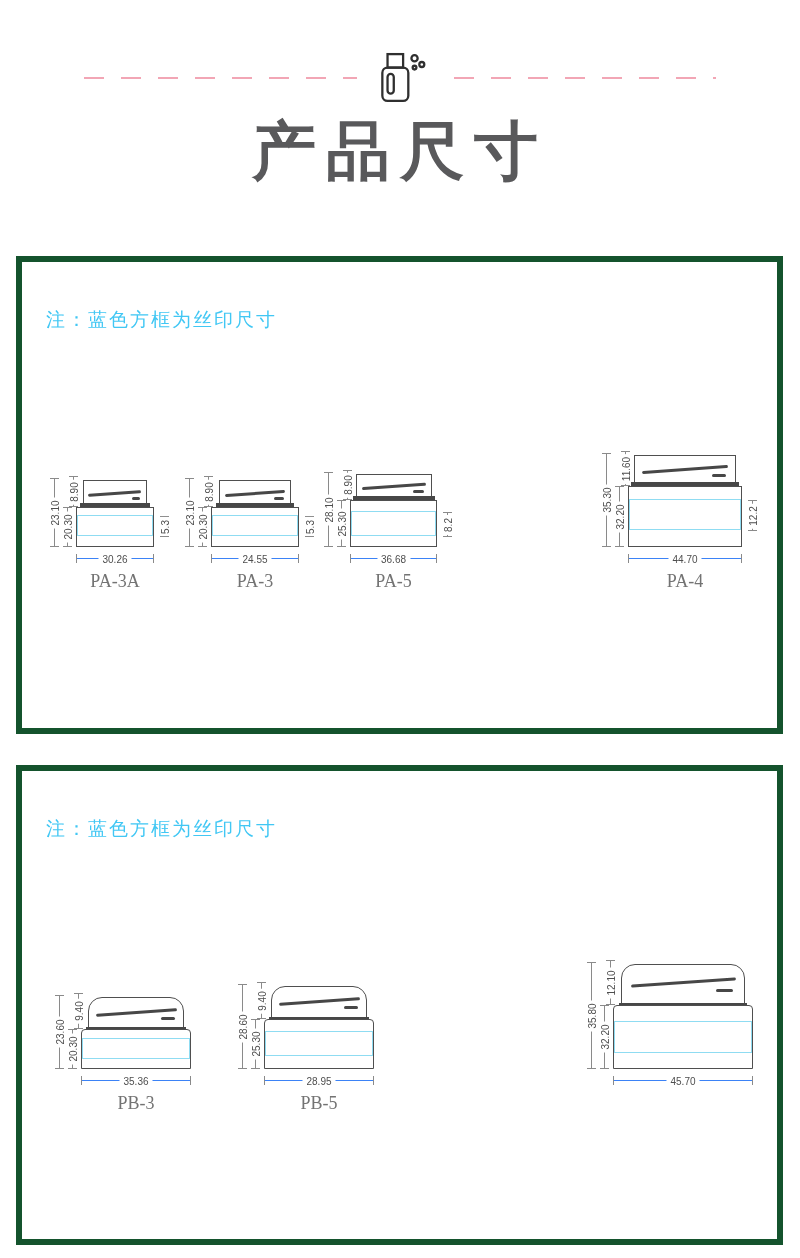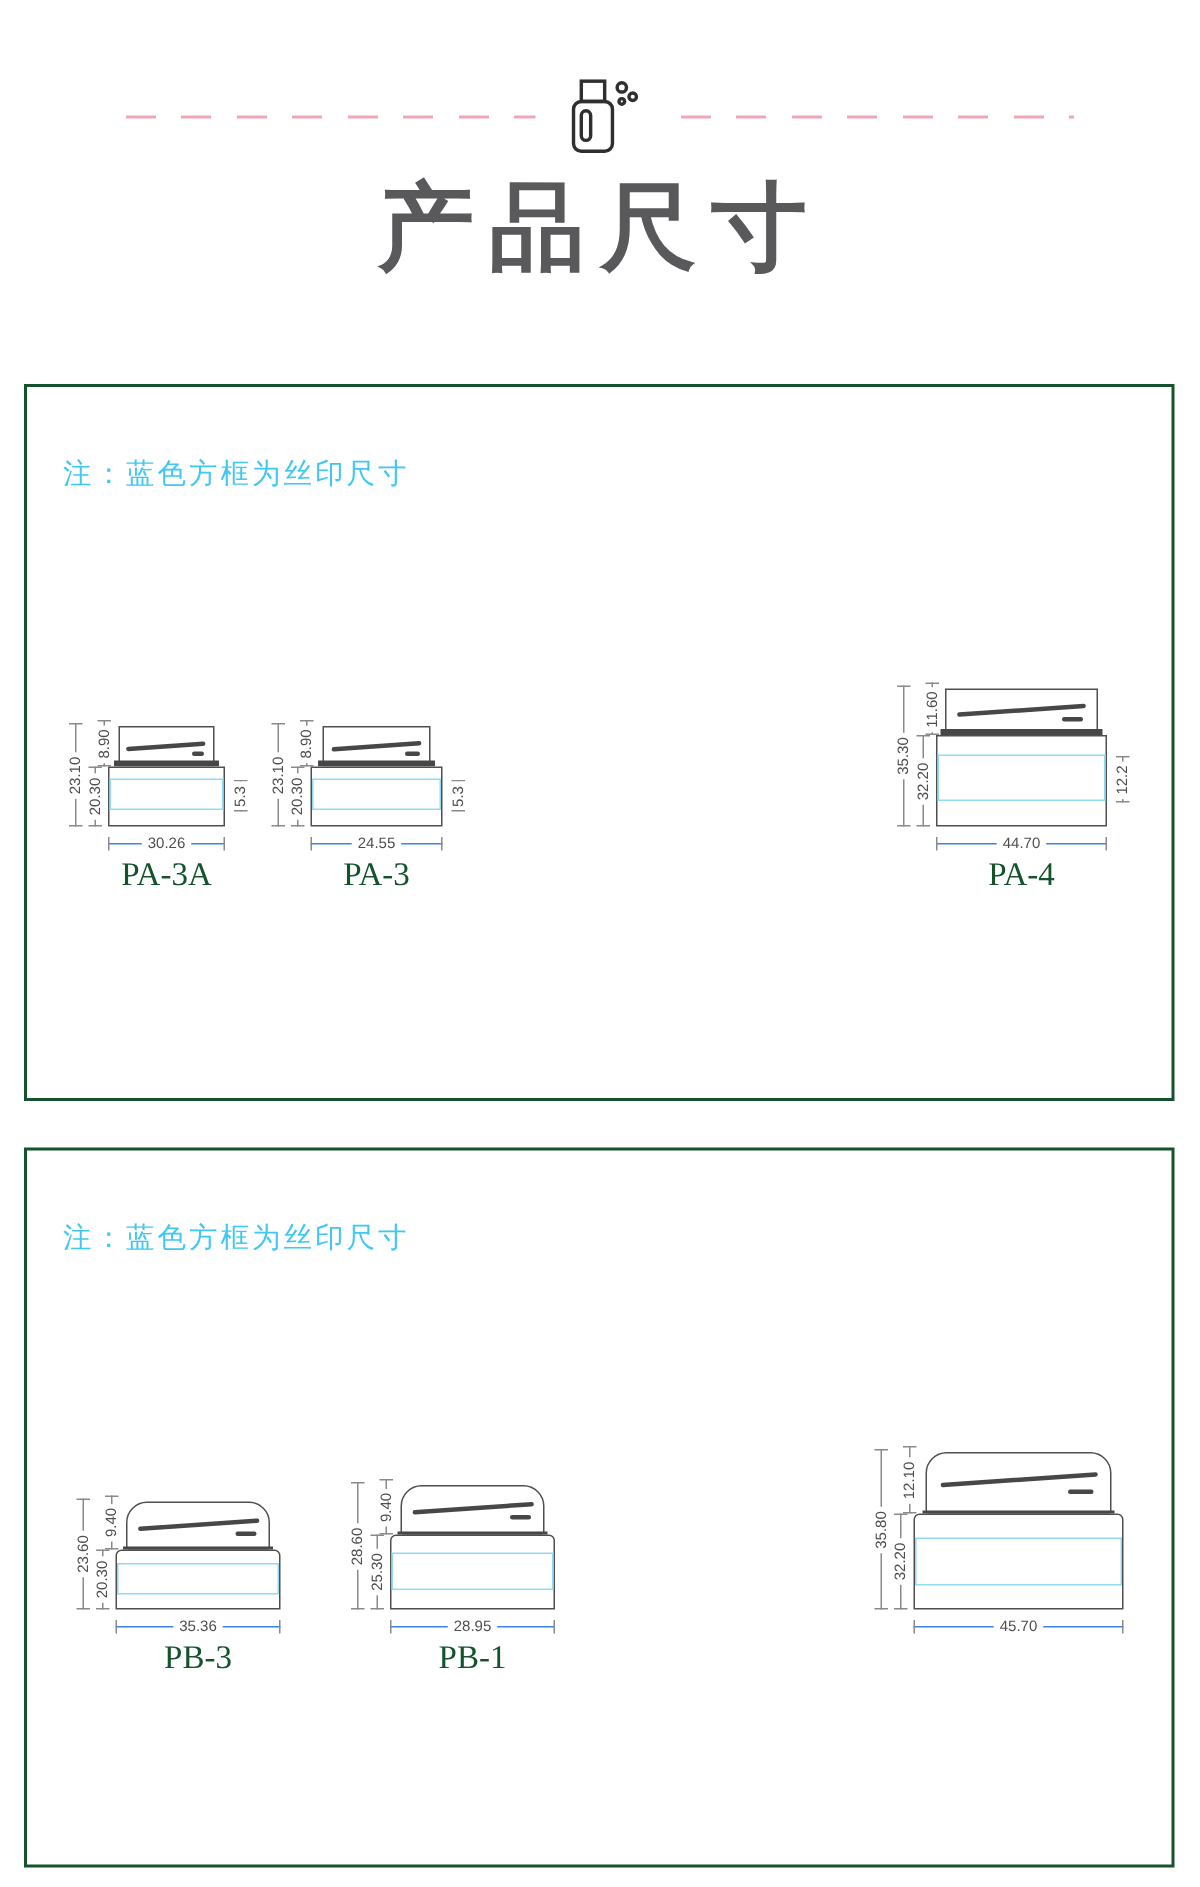--- a/index.html
+++ b/index.html
@@ -10,21 +10,21 @@
   .divider { position:absolute; top:77px; left:84px; right:84px; height:2px;
     background:repeating-linear-gradient(90deg,#f2a6b5 0 20px, transparent 20px 37px); }
   .icon-wrap { position:absolute; top:46px; left:50%; transform:translateX(-50%);
     width:86px; height:64px; background:#fff; display:flex; align-items:center; justify-content:center; }
 
   
   .title { position:absolute; top:108px; left:0; width:100%; text-align:center;
     font-size:64px; font-weight:bold; color:#59595b; letter-spacing:10px; }
 
   
-  .panel { position:absolute; left:16px; width:767px; border:2px solid #14532d; background:#fff; }
+  .panel { position:absolute; left:16px; width:767px; border:6px solid #14532d; background:#fff; }
   .panel1 { top:256px; height:478px; }
   .panel2 { top:765px; height:480px; }
   .note { position:absolute; left:24px; top:45px; font-size:19px; color:#41c7f4; letter-spacing:2px; }
 
   
   .jar { position:absolute; }
   .jar .body { position:absolute; left:var(--bx); bottom:45px; width:var(--bw); height:var(--bh);
     border:1px solid #4f4f4f; background:#fff; }
   .pb .body { border-radius:4px 4px 0 0; }
   .jar .blue { position:absolute; left:0; right:0; top:var(--bt); height:var(--blh);
@@ -52,21 +52,21 @@
                  bottom:calc(45px + var(--bh) - var(--bt) - var(--blh) - 2px); height:var(--blh); }
 
   
   .hdim { position:absolute; left:var(--bx); width:var(--bw); bottom:33px; height:1px; background:#3b82f6; }
   .hdim::before, .hdim::after { content:""; position:absolute; top:-4px; width:1px; height:9px; background:#8a8a8a; }
   .hdim::before { left:0; } .hdim::after { right:0; }
   .hdim .hlbl { position:absolute; left:50%; top:50%; transform:translate(-50%,-50%);
     background:#fff; padding:0 4px; font-size:10px; color:#4e4e4e; white-space:nowrap; }
 
   .jarname { position:absolute; left:calc(var(--bx) - 20px); width:calc(var(--bw) + 40px); bottom:0;
-    text-align:center; font-family:"Liberation Serif", serif; font-size:22px; color:#14532d; }
+    text-align:center; font-family:"Liberation Serif", serif; font-size:18px; color:#737373; }
 </style>
 </head>
 <body>
 
 <div class="page">
 
   <div class="divider"></div>
   <div class="icon-wrap">
     <svg width="54" height="56" viewBox="0 0 52 52" fill="none" stroke="#2f2f2f" stroke-width="2.2">
       <rect x="14" y="3" width="15" height="13"></rect>
@@ -130,20 +130,46 @@
         </div>
       <div class="vdim dim-right">
           <span class="vlbl">5.3</span>
         </div>
       <div class="hdim">
           <span class="hlbl">24.55</span>
         </div>
       <div class="jarname">PA-3</div>
     </div>
 
+    <div class="jar pa" style="--bx:30px; --bw:87px; --bh:47px; --cw:76px; --ch:26px; --bt:10px; --blh:25px;
+                left:298px; bottom:136px; width:151px; height:126px;">
+      <div class="vdim dim-overall">
+          <span class="vlbl">28.10</span>
+        </div>
+      <div class="vdim dim-body">
+          <span class="vlbl">25.30</span>
+        </div>
+      <div class="vdim dim-cap">
+          <span class="vlbl">8.90</span>
+        </div>
+      <div class="cap">
+          <div class="disc"></div>
+          <div class="nub"></div>
+        </div>
+      <div class="body">
+          <div class="blue"></div>
+        </div>
+      <div class="vdim dim-right">
+          <span class="vlbl">8.2</span>
+        </div>
+      <div class="hdim">
+          <span class="hlbl">36.68</span>
+        </div>
+      <div class="jarname">PA-5</div>
+    </div>
 
 
     <div class="jar pa" style="--bx:30px; --bw:114px; --bh:61px; --cw:102px; --ch:31px; --bt:12px; --blh:31px;
                 left:576px; bottom:136px; width:178px; height:145px;">
       <div class="vdim dim-overall">
           <span class="vlbl">35.30</span>
         </div>
       <div class="vdim dim-body">
           <span class="vlbl">32.20</span>
         </div>
@@ -208,21 +234,21 @@
       <div class="cap">
           <div class="disc"></div>
           <div class="nub"></div>
         </div>
       <div class="body">
           <div class="blue"></div>
         </div>
       <div class="hdim">
           <span class="hlbl">28.95</span>
         </div>
-      <div class="jarname">PB-1</div>
+      <div class="jarname">PB-5</div>
     </div>
 
 
     <div class="jar pb" style="--bx:30px; --bw:140px; --bh:64px; --cw:124px; --ch:41px; --bt:15px; --blh:32px;
                 left:561px; bottom:125px; width:204px; height:158px;">
       <div class="vdim dim-overall">
           <span class="vlbl">35.80</span>
         </div>
       <div class="vdim dim-body">
           <span class="vlbl">32.20</span>

